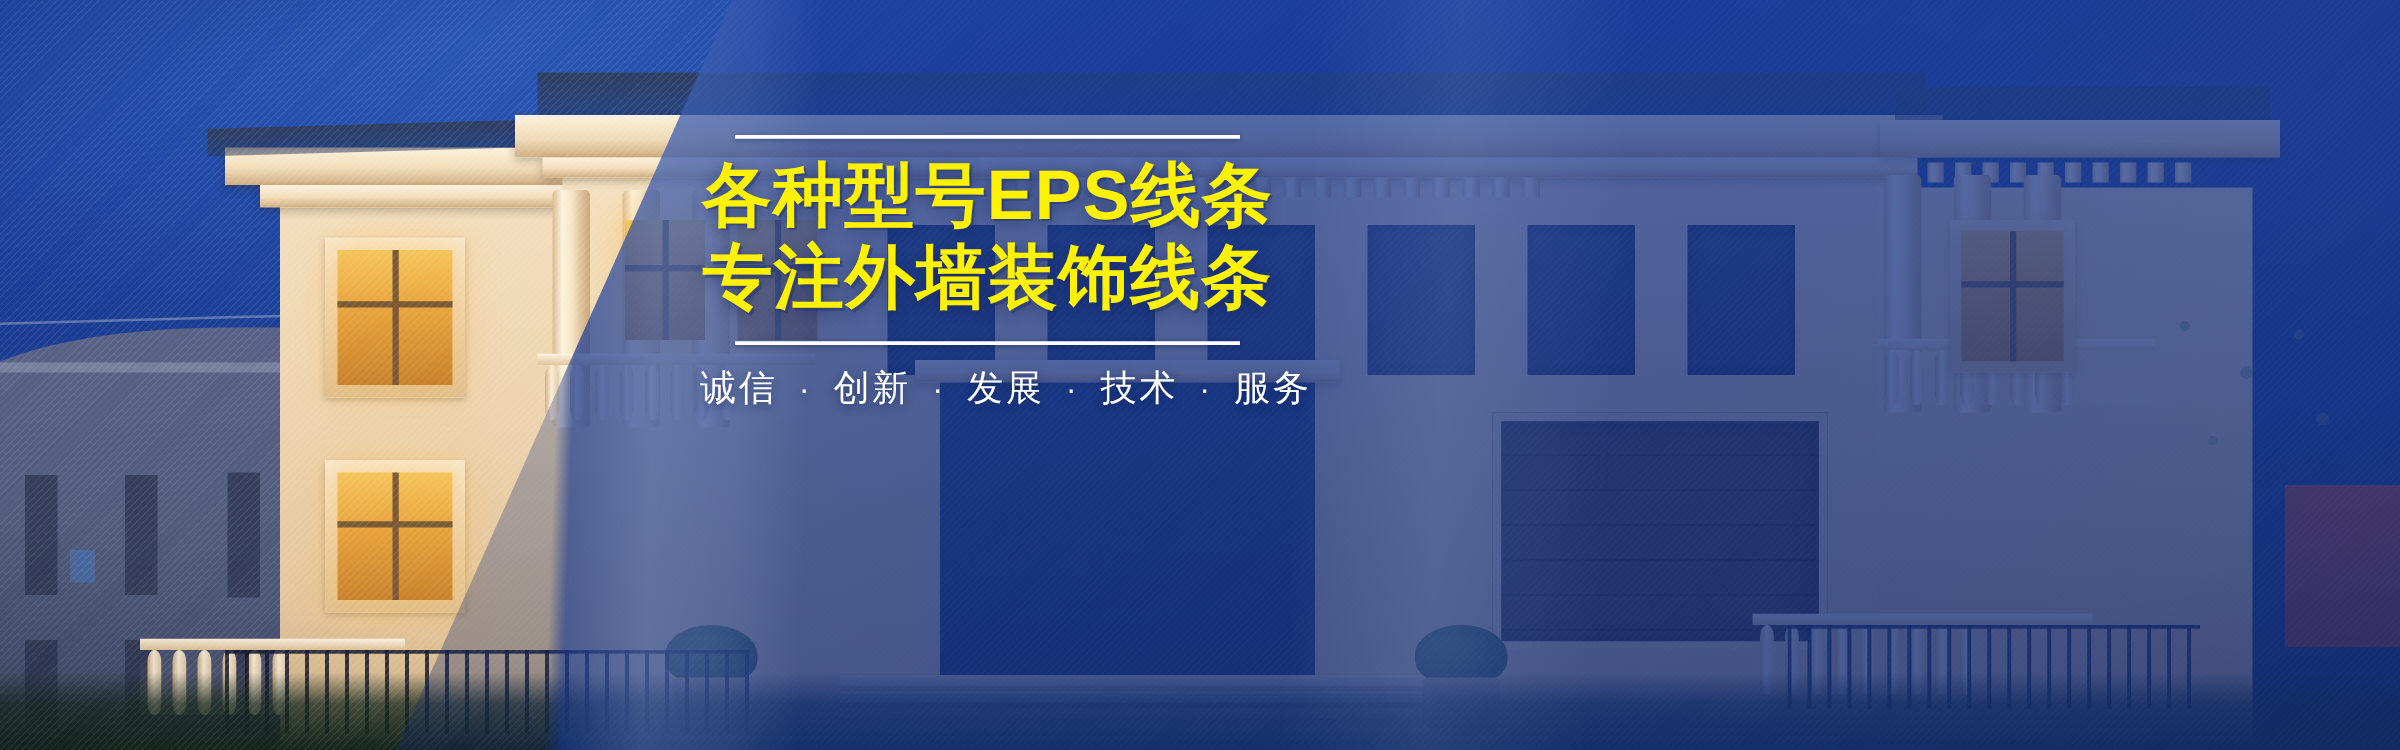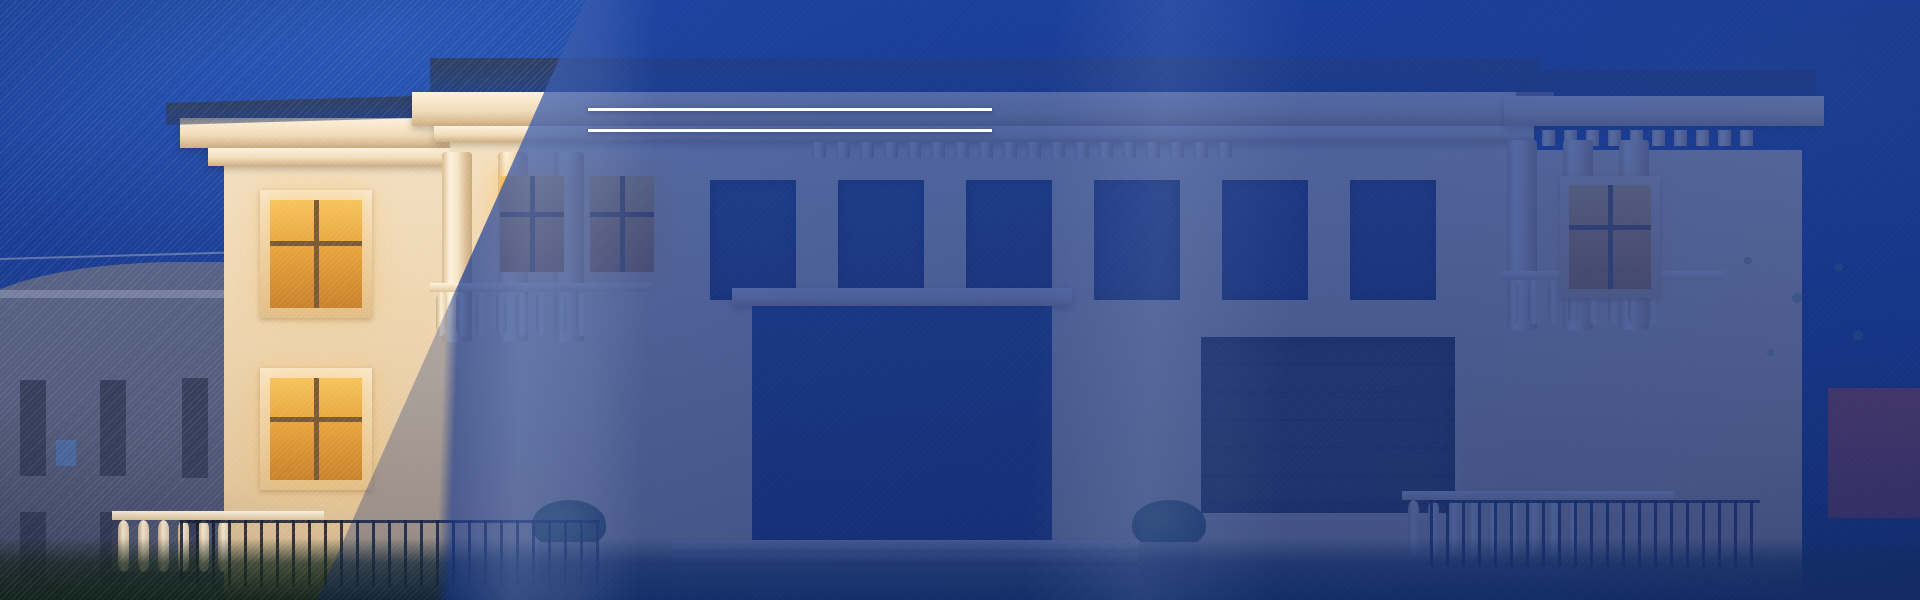--- a/index.html
+++ b/index.html
@@ -447,18 +447,33 @@
 
   <div class="blue-panel"></div>
   <div class="blue-panel-2"></div>
   <div class="light-streak"></div>
   <div class="streak-2"></div>
 
   <div class="content">
 
     <div class="rule"></div>
 
+    <div class="headline">
+      <span class="hl">各种型号EPS线条</span>
+      <span class="hl">专注外墙装饰线条</span>
+    </div>
 
     <div class="rule bottom"></div>
 
+    <div class="tagline">
+      <span>诚信</span>
+      <span class="sep">·</span>
+      <span>创新</span>
+      <span class="sep">·</span>
+      <span>发展</span>
+      <span class="sep">·</span>
+      <span>技术</span>
+      <span class="sep">·</span>
+      <span>服务</span>
+    </div>
   </div>
 
 </div>
 
 </body></html>

